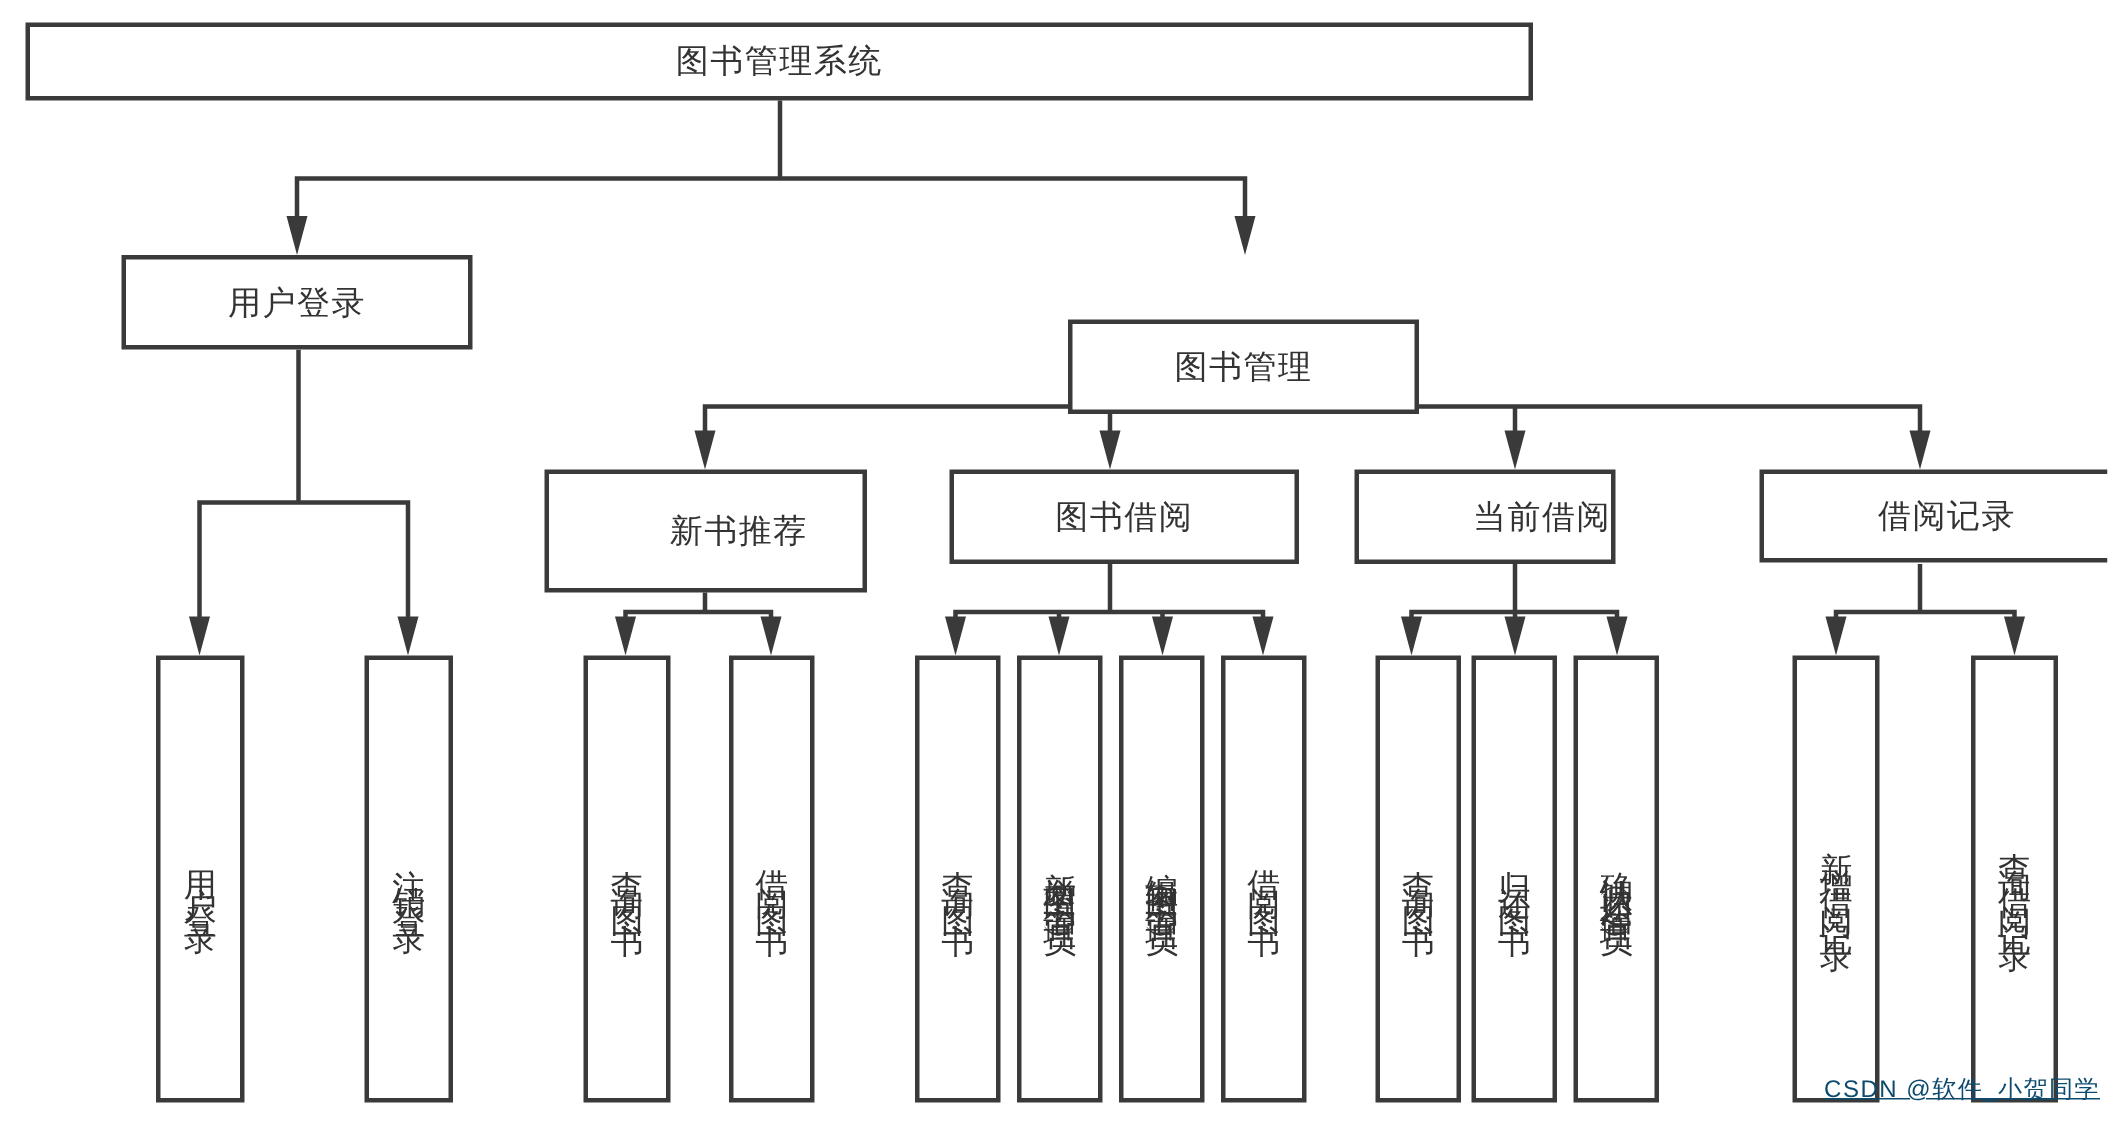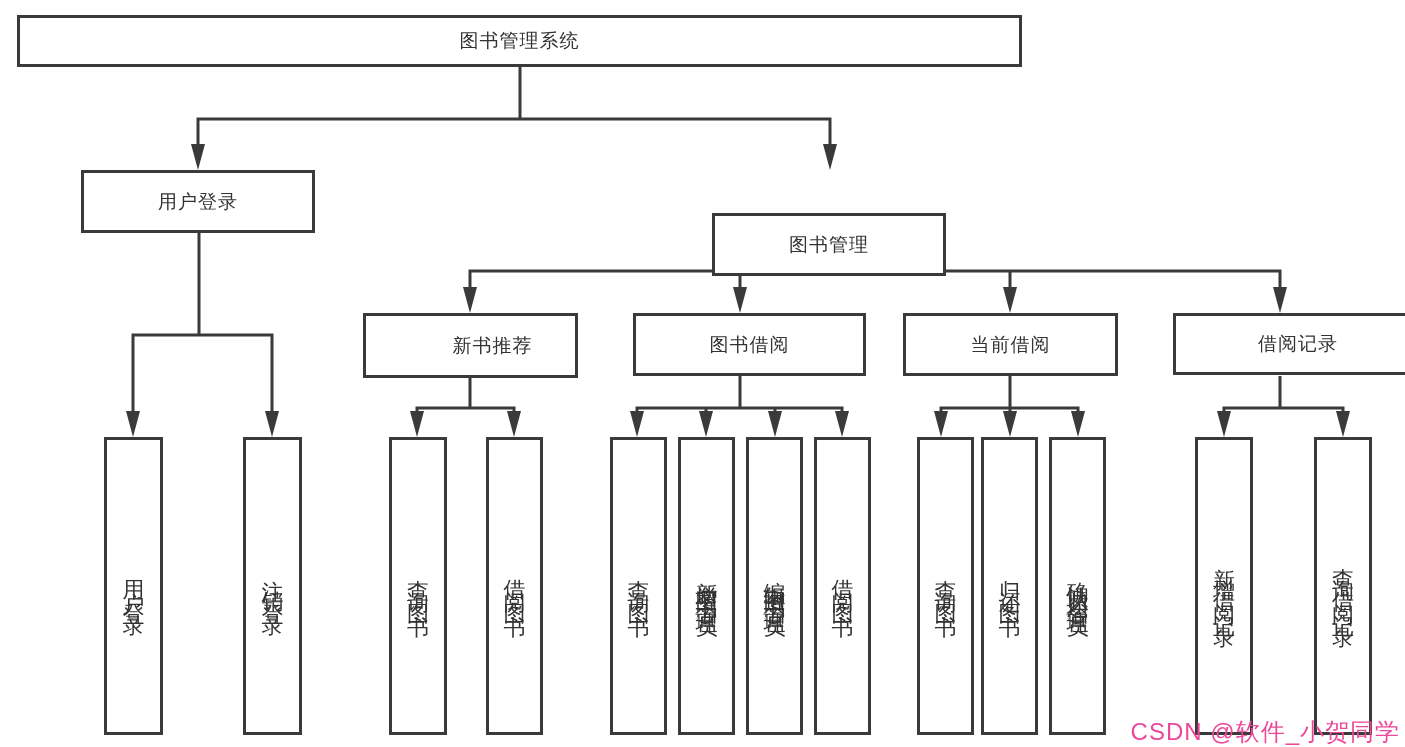--- a/index.html
+++ b/index.html
@@ -25,45 +25,46 @@
     position: absolute;
     box-sizing: border-box;
     border: 3px solid #3a3a3a;
     background: #ffffff;
     display: flex;
     align-items: center;
     justify-content: center;
     color: #333333;
   }
   .h-box {
-    font-size: 19px;
+    font-size: 22px;
     letter-spacing: 1px;
     white-space: nowrap;
   }
   .v-box {
     top: 437px;
     height: 298px;
   }
   .v-text {
     writing-mode: vertical-rl;
     text-orientation: mixed;
     font-size: 22px;
     color: #333333;
     line-height: 1;
   }
   .v-text.short { letter-spacing: 12px; }
   .v-text.long  { letter-spacing: 5px; }
   .watermark {
     position: absolute;
     right: 5px;
     top: 716px;
-    font-size: 24px;
-    color: #ec4899;
+    font-size: 16px;
+    color: #0c4a6e;
     letter-spacing: 1px;
     white-space: nowrap;
+    text-decoration: underline;
   }
 </style>
 </head>
 <body>
 
 <div class="canvas">
 
   <svg class="connectors" viewBox="0 0 1405 747" xmlns="http://www.w3.org/2000/svg">
     <g stroke="#3a3a3a" stroke-width="3" fill="none">
 
@@ -111,27 +112,27 @@
     <span>图书管理系统</span>
   </div>
 
   <div class="box h-box" style="left:81px; top:170px; width:234px; height:63px;">
     <span>用户登录</span>
   </div>
   <div class="box h-box" style="left:712px; top:170px; width:234px; height:63px;margin-top:43px;">
     <span>图书管理</span>
   </div>
 
-  <div class="box h-box" style="left:363px; top:313px; width:215px; height:65px;padding-left:44px;">
+  <div class="box h-box" style="left:363px; top:313px; width:215px; height:82px;padding-left:44px;">
     <span>新书推荐</span>
   </div>
   <div class="box h-box" style="left:633px; top:313px; width:233px; height:63px;">
     <span>图书借阅</span>
   </div>
-  <div class="box h-box" style="left:903px; top:313px; width:215px; height:63px;">
+  <div class="box h-box" style="left:903px; top:313px; width:174px; height:63px;justify-content:flex-end;">
     <span>当前借阅</span>
   </div>
   <div class="box h-box" style="left:1173px; top:313px; width:250px; height:62px;text-align:right;">
     <span>借阅记录</span>
   </div>
 
   <div class="box v-box" style="left:104px; width:59px;">
     <span class="v-text short">用户登录</span>
   </div>
   <div class="box v-box" style="left:243px; width:59px;">

